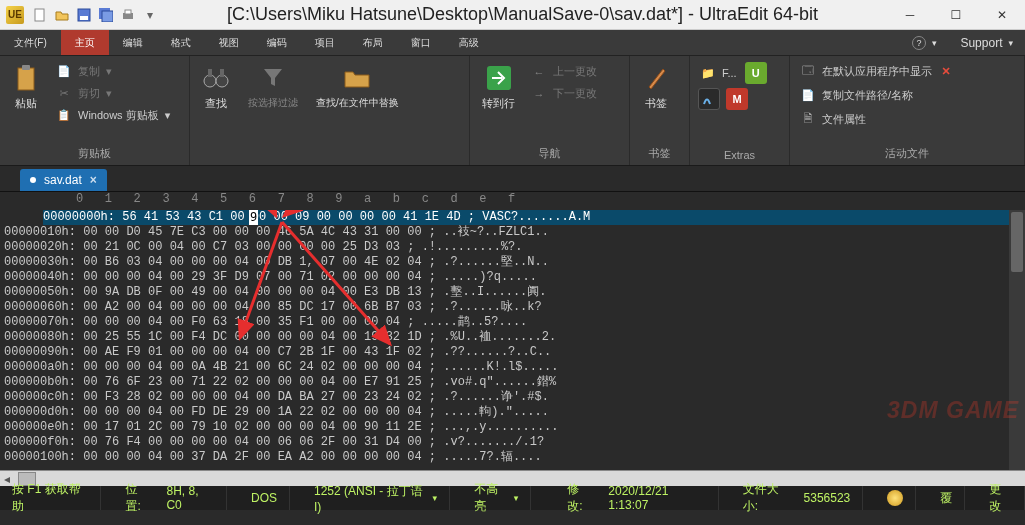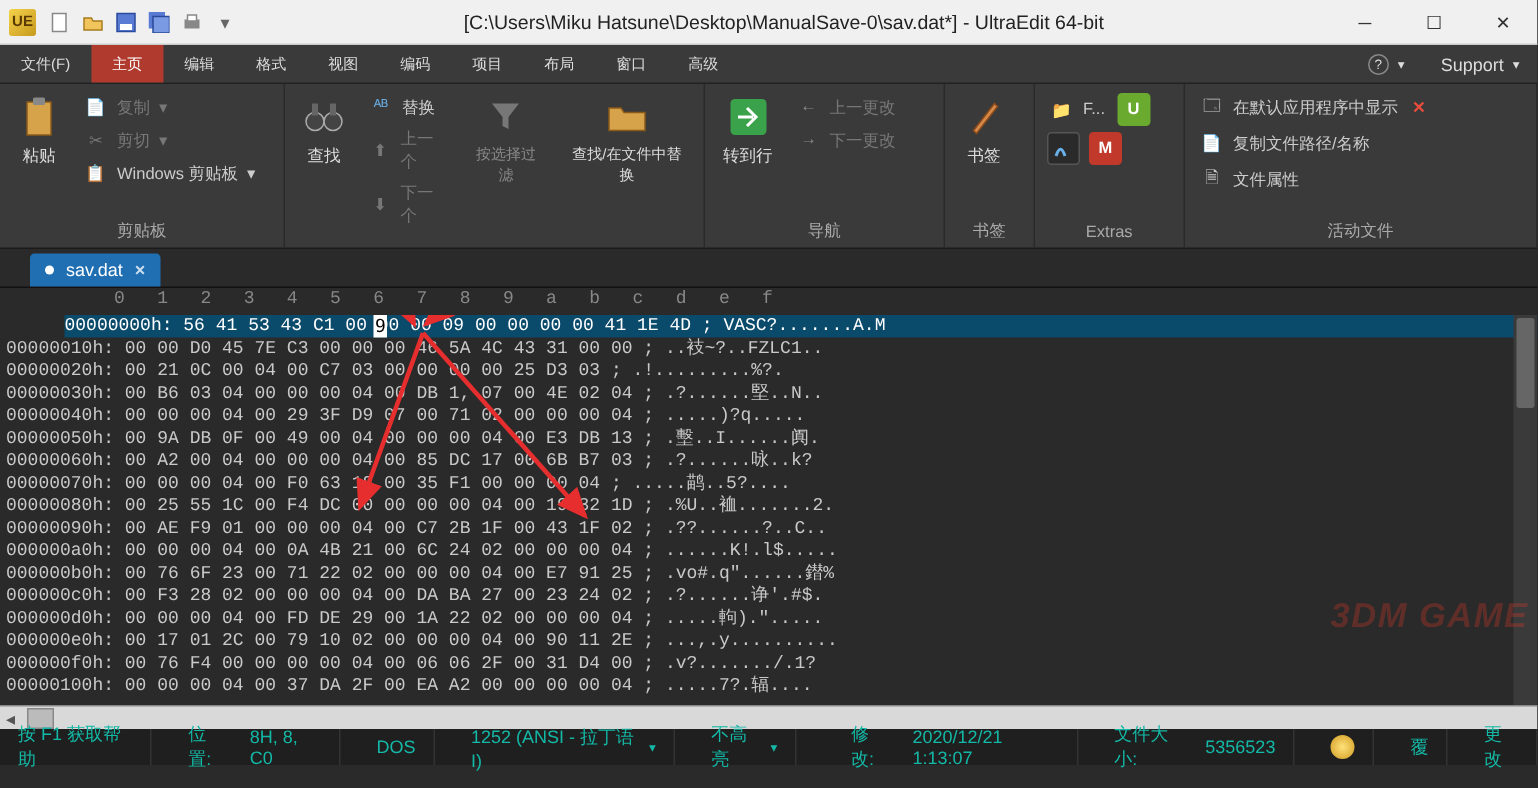--- a/index.html
+++ b/index.html
@@ -24,21 +24,21 @@
   }
   .titlebar .app-ico {
     width: 18px; height: 18px; margin: 0 6px;
     background: linear-gradient(135deg,#f5d24a,#c79a1e);
     border-radius: 2px;
     display: inline-flex; align-items:center; justify-content:center;
     font-size:10px; font-weight:bold; color:#5a3a00;
   }
   .qat { display:flex; gap:6px; align-items:center; padding-left:2px; }
   .qat .qi { width:16px; height:16px; display:inline-flex; align-items:center; justify-content:center; }
-  .titlebar .title { flex:1; text-align:center; color:#222; font-size:13px; }
+  .titlebar .title { flex:1; text-align:center; color:#222; font-size:18px; }
   .winbtns { display:flex; }
   .winbtns div { width:46px; height:30px; display:flex; align-items:center; justify-content:center; color:#333; }
 
   
   .menubar {
     height: 26px;
     background: #3a3a3a;
     display:flex;
     align-items:stretch;
     color:#ddd;
@@ -174,21 +174,21 @@
     color:rgba(255,60,40,0.25);
     letter-spacing:1px;
     font-style:italic;
     pointer-events:none;
   }
 
   
   .status {
     height: 24px;
     background:#1f1f1f;
-    color:#14b8a6;
+    color:#bef264;
     display:flex;
     align-items:center;
     font-size:12px;
     gap:12px;
   }
   .status .cell { padding:0 12px; border-right:1px solid #333; height:100%; display:flex; align-items:center; gap:6px; }
   .status .spacer { flex:1; }
   .status .ok { width:16px; height:16px; border-radius:50%; background:radial-gradient(#ffe27a,#cf991e); }
 </style>
 </head>
@@ -285,34 +285,20 @@
         <span class="ico">
             <svg width="26" height="22">
               <circle cx="7" cy="14" r="6" fill="#444" stroke="#aaa"></circle>
               <circle cx="19" cy="14" r="6" fill="#444" stroke="#aaa"></circle>
               <rect x="5" y="2" width="4" height="8" fill="#666"></rect>
               <rect x="17" y="2" width="4" height="8" fill="#666"></rect>
             </svg>
           </span>
         <span class="lbl">查找</span>
       </div>
-      <div class="smallcol">
-        <div class="smallbtn">
-            <span class="si" style="color:#6ab0e8">ᴬᴮ</span>
-            <span>替换</span>
-          </div>
-        <div class="smallbtn dim">
-            <span class="si">⬆</span>
-            <span>上一个</span>
-          </div>
-        <div class="smallbtn dim">
-            <span class="si">⬇</span>
-            <span>下一个</span>
-          </div>
-      </div>
       <div class="bigbtn">
         <span class="ico">
             <svg width="22" height="22">
               <path d="M2 2h18l-7 9v8l-4-2v-6z" fill="#777"></path>
             </svg>
           </span>
         <span class="lbl" style="font-size:10px;color:#888">按选择过滤</span>
       </div>
       <div class="bigbtn">
         <span class="ico">

